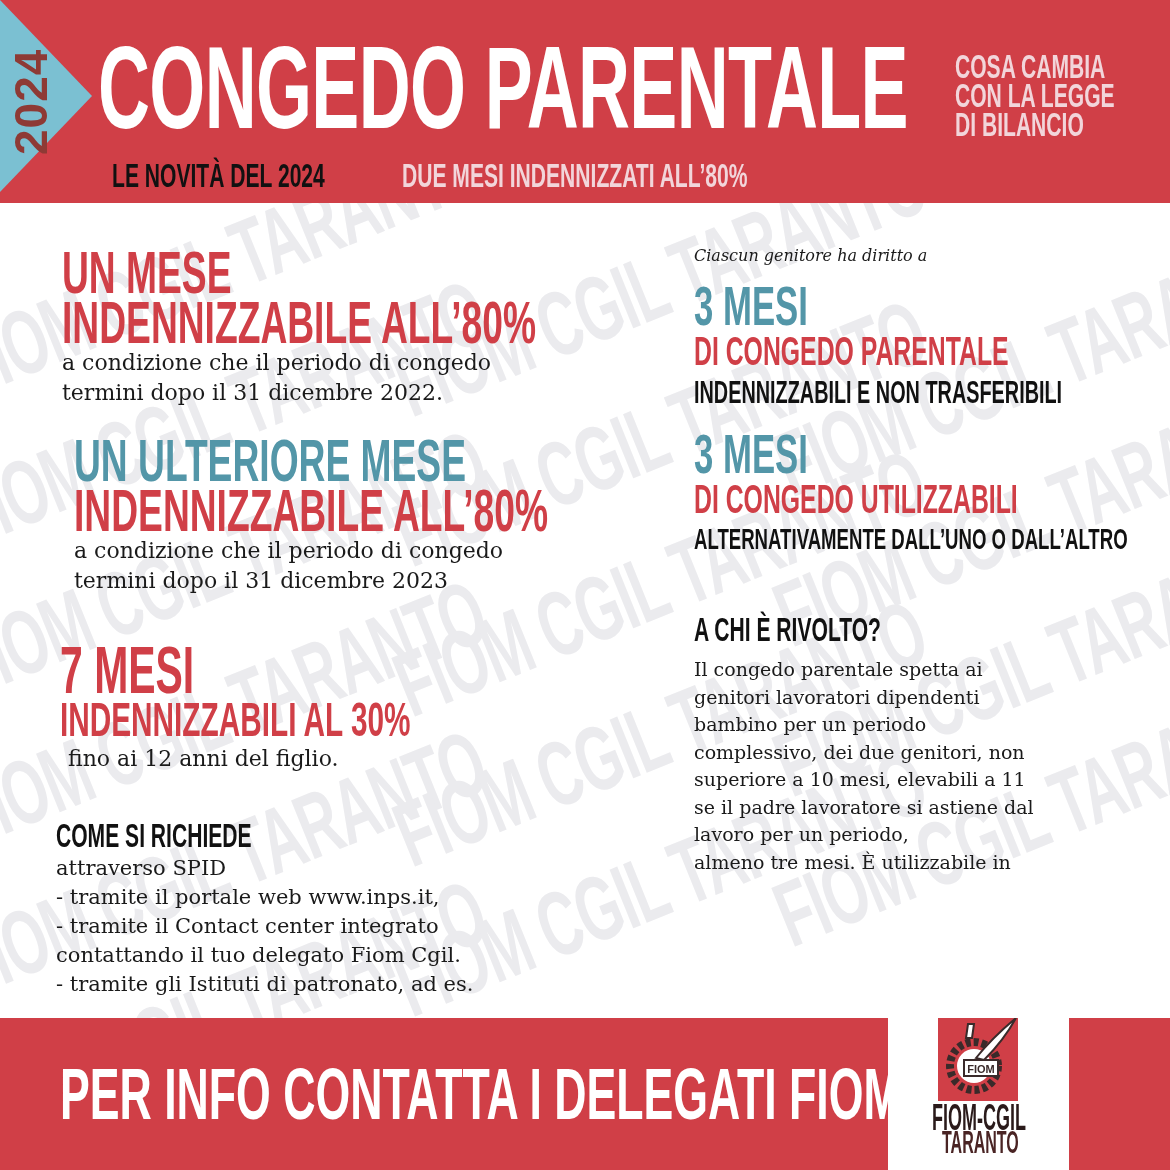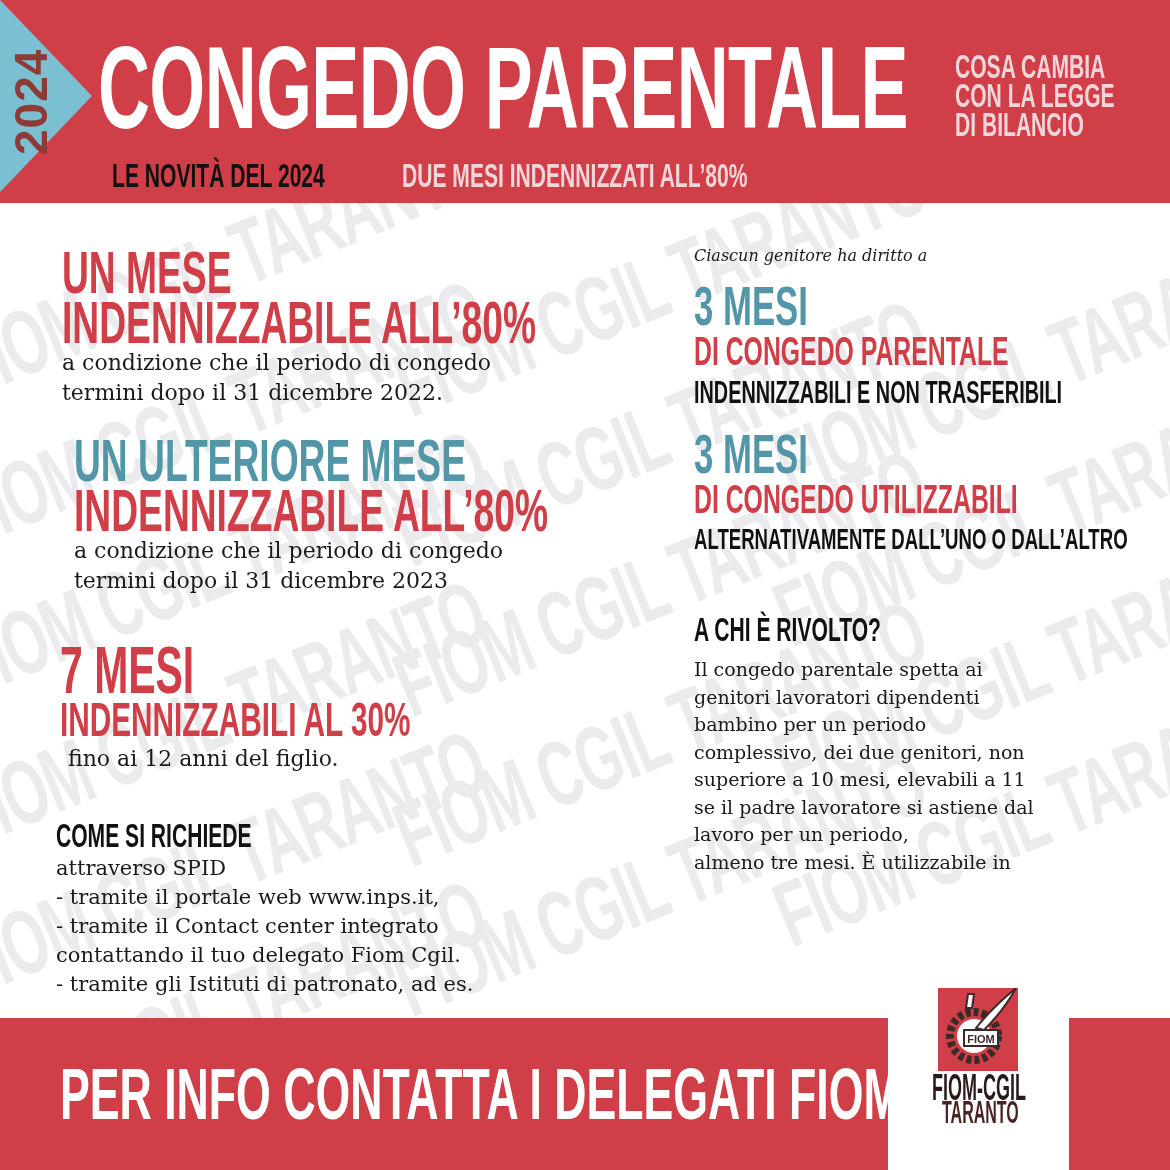--- a/index.html
+++ b/index.html
@@ -26,21 +26,21 @@
   .h-teal { color:#5396a8; }
   .big { font-size:60px; line-height:50px; transform:scaleX(0.62); }
   .mid { font-size:48px; line-height:44px; transform:scaleX(0.62); }
   .body-text { font-size:22px; line-height:30px; }
   .section-title { font-size:34px; color:#111; transform:scaleX(0.62); line-height:1; }
 
   
   .footer-band { position:absolute; left:0; top:1018px; width:888px; height:152px; background:#d03f47; }
   .footer-band .label { position:absolute; left:60px; top:40px; font-size:72px; color:#fff; transform:scaleX(0.62); line-height:1; }
   .footer-right { position:absolute; left:1069px; top:1018px; width:101px; height:152px; background:#d03f47; }
-  .logo { position:absolute; left:930px; top:984px; width:100px; height:140px; }
+  .logo { position:absolute; left:930px; top:1014px; width:100px; height:140px; }
   .logo .sq { position:absolute; left:8px; top:4px; width:80px; height:83px; background:#d03f47; }
   .logo .t1 { position:absolute; left:2px; top:86px; font-size:36px; color:#2a1a1a; transform:scaleX(0.5); line-height:1; }
   .logo .t2 { position:absolute; left:12px; top:112px; font-size:32px; color:#4a2424; transform:scaleX(0.5); line-height:1; }
 </style>
 </head>
 <body>
 
 <div class="wm">
   <div class="wm-line" style="left:-60px; top:320px;">FIOM CGIL TARANTO</div>
   <div class="wm-line" style="left:-60px; top:470px;">FIOM CGIL TARANTO</div>

